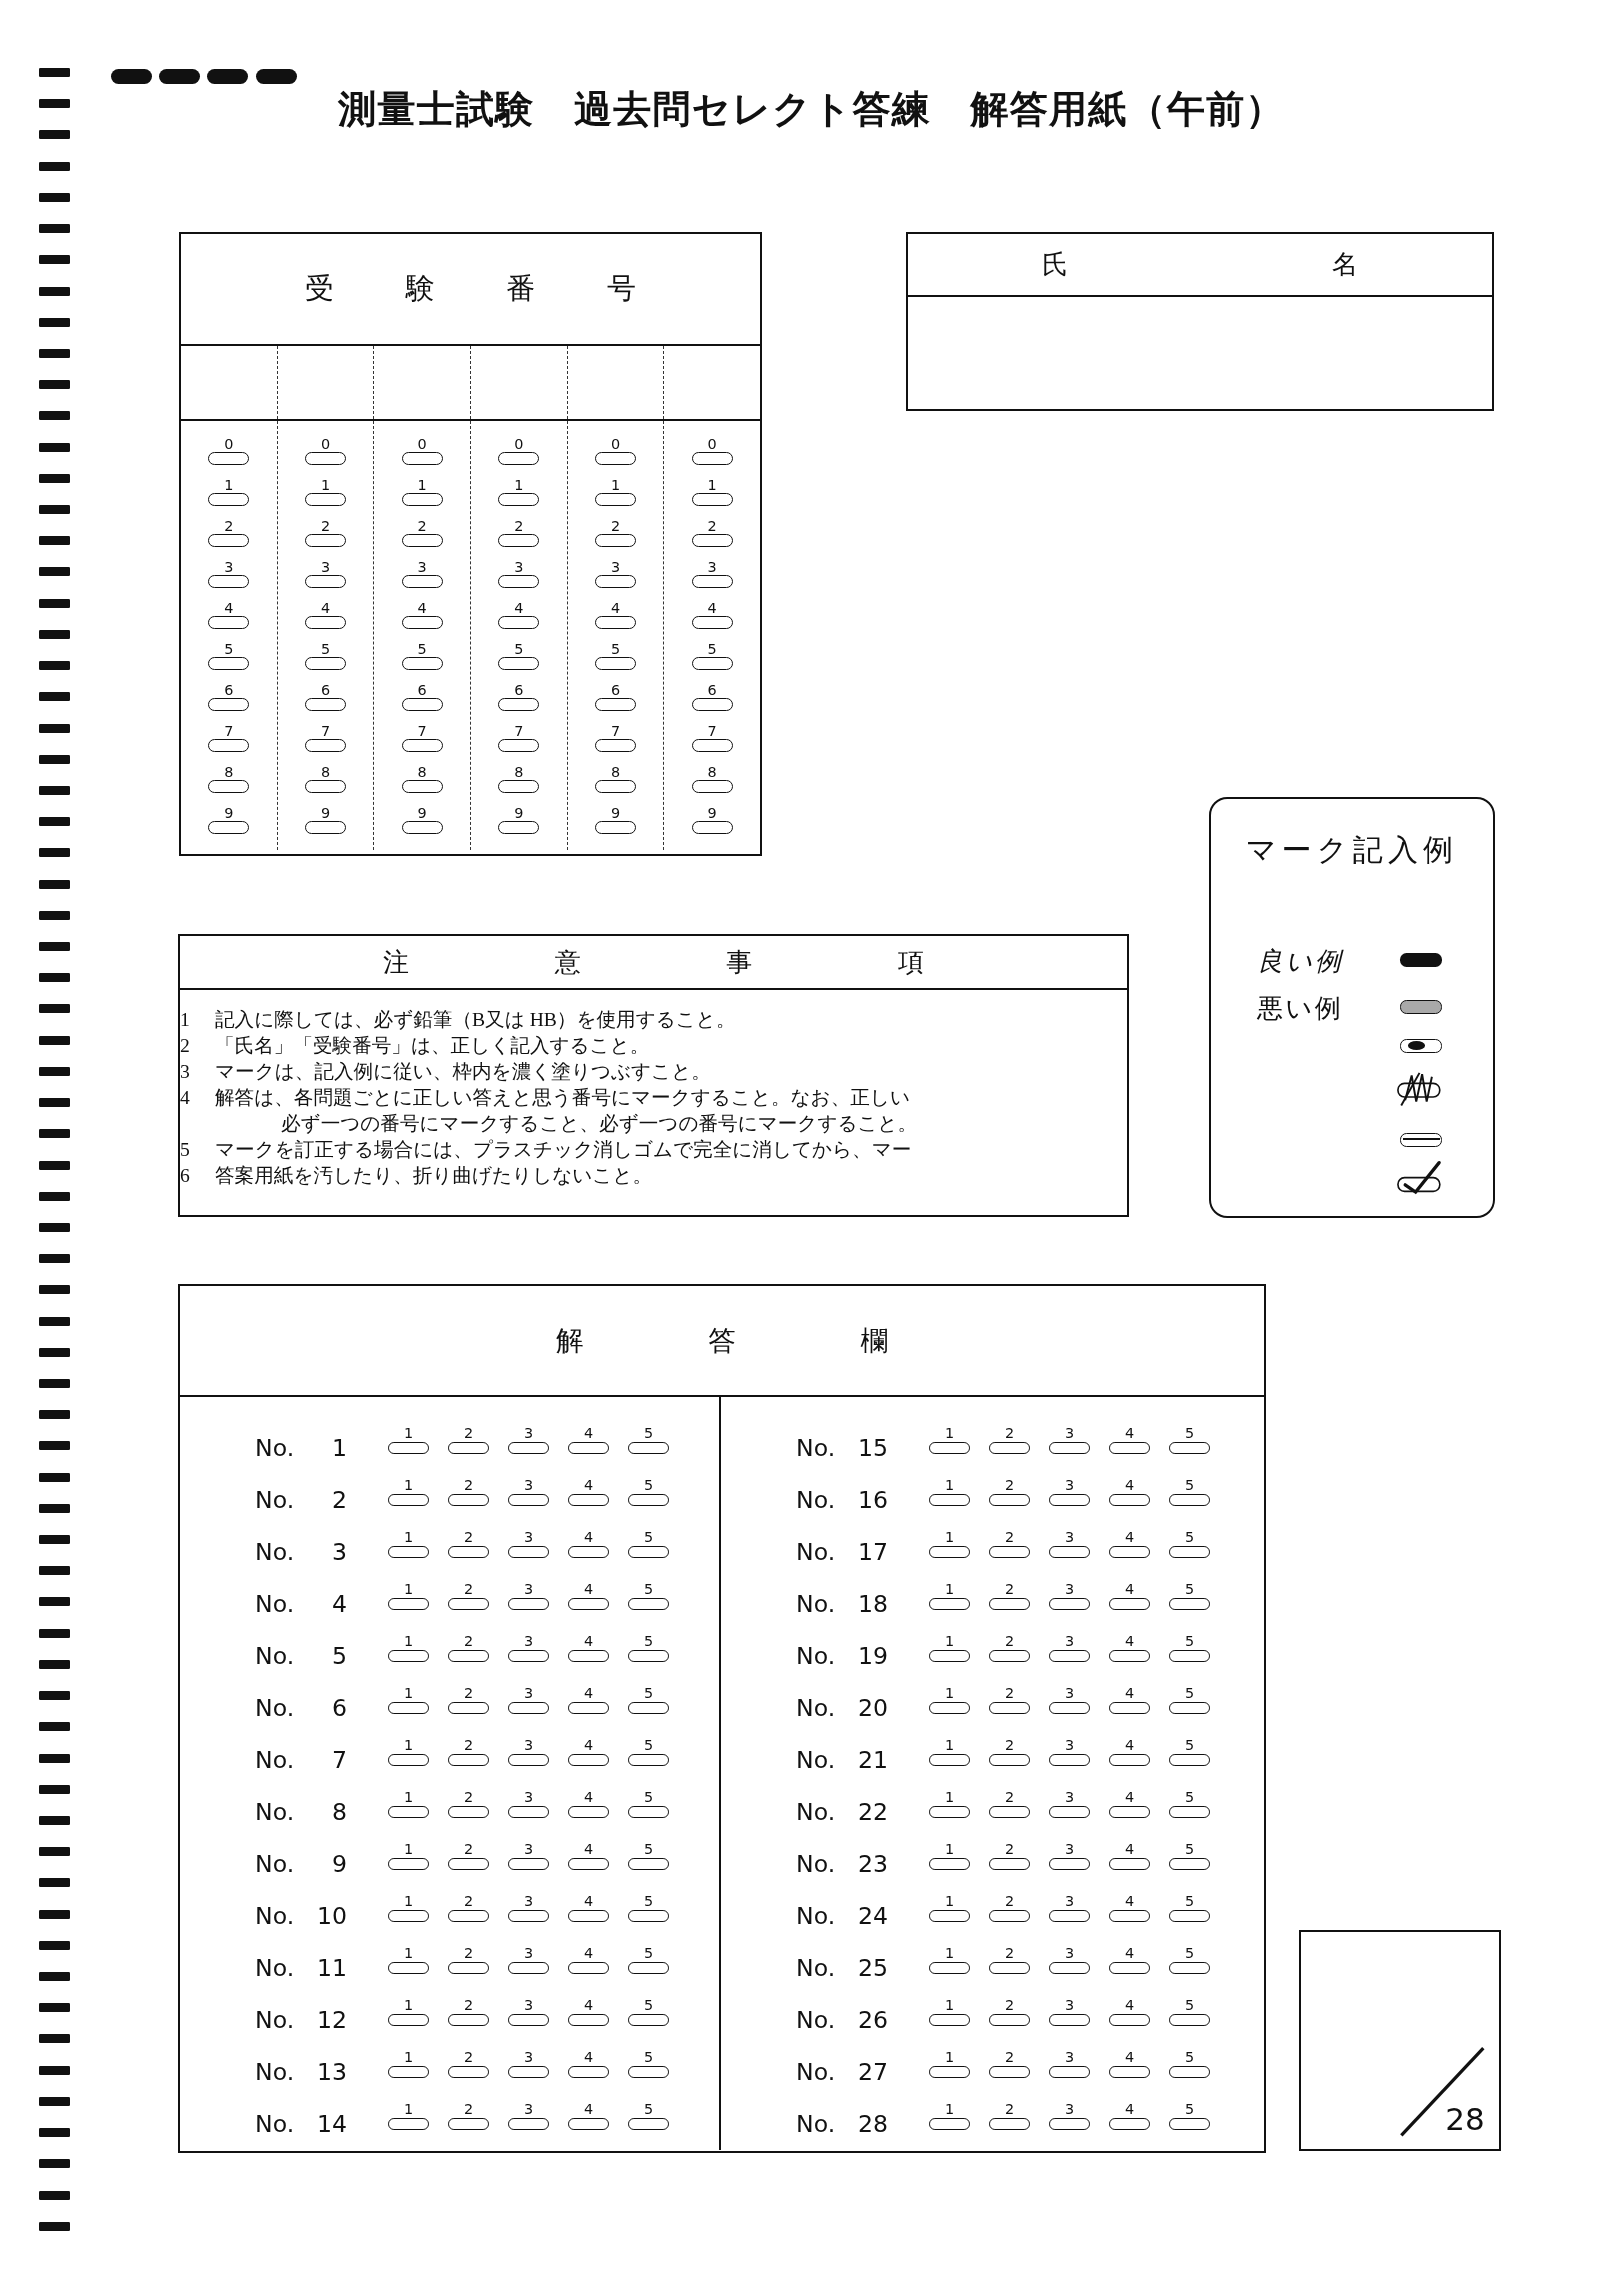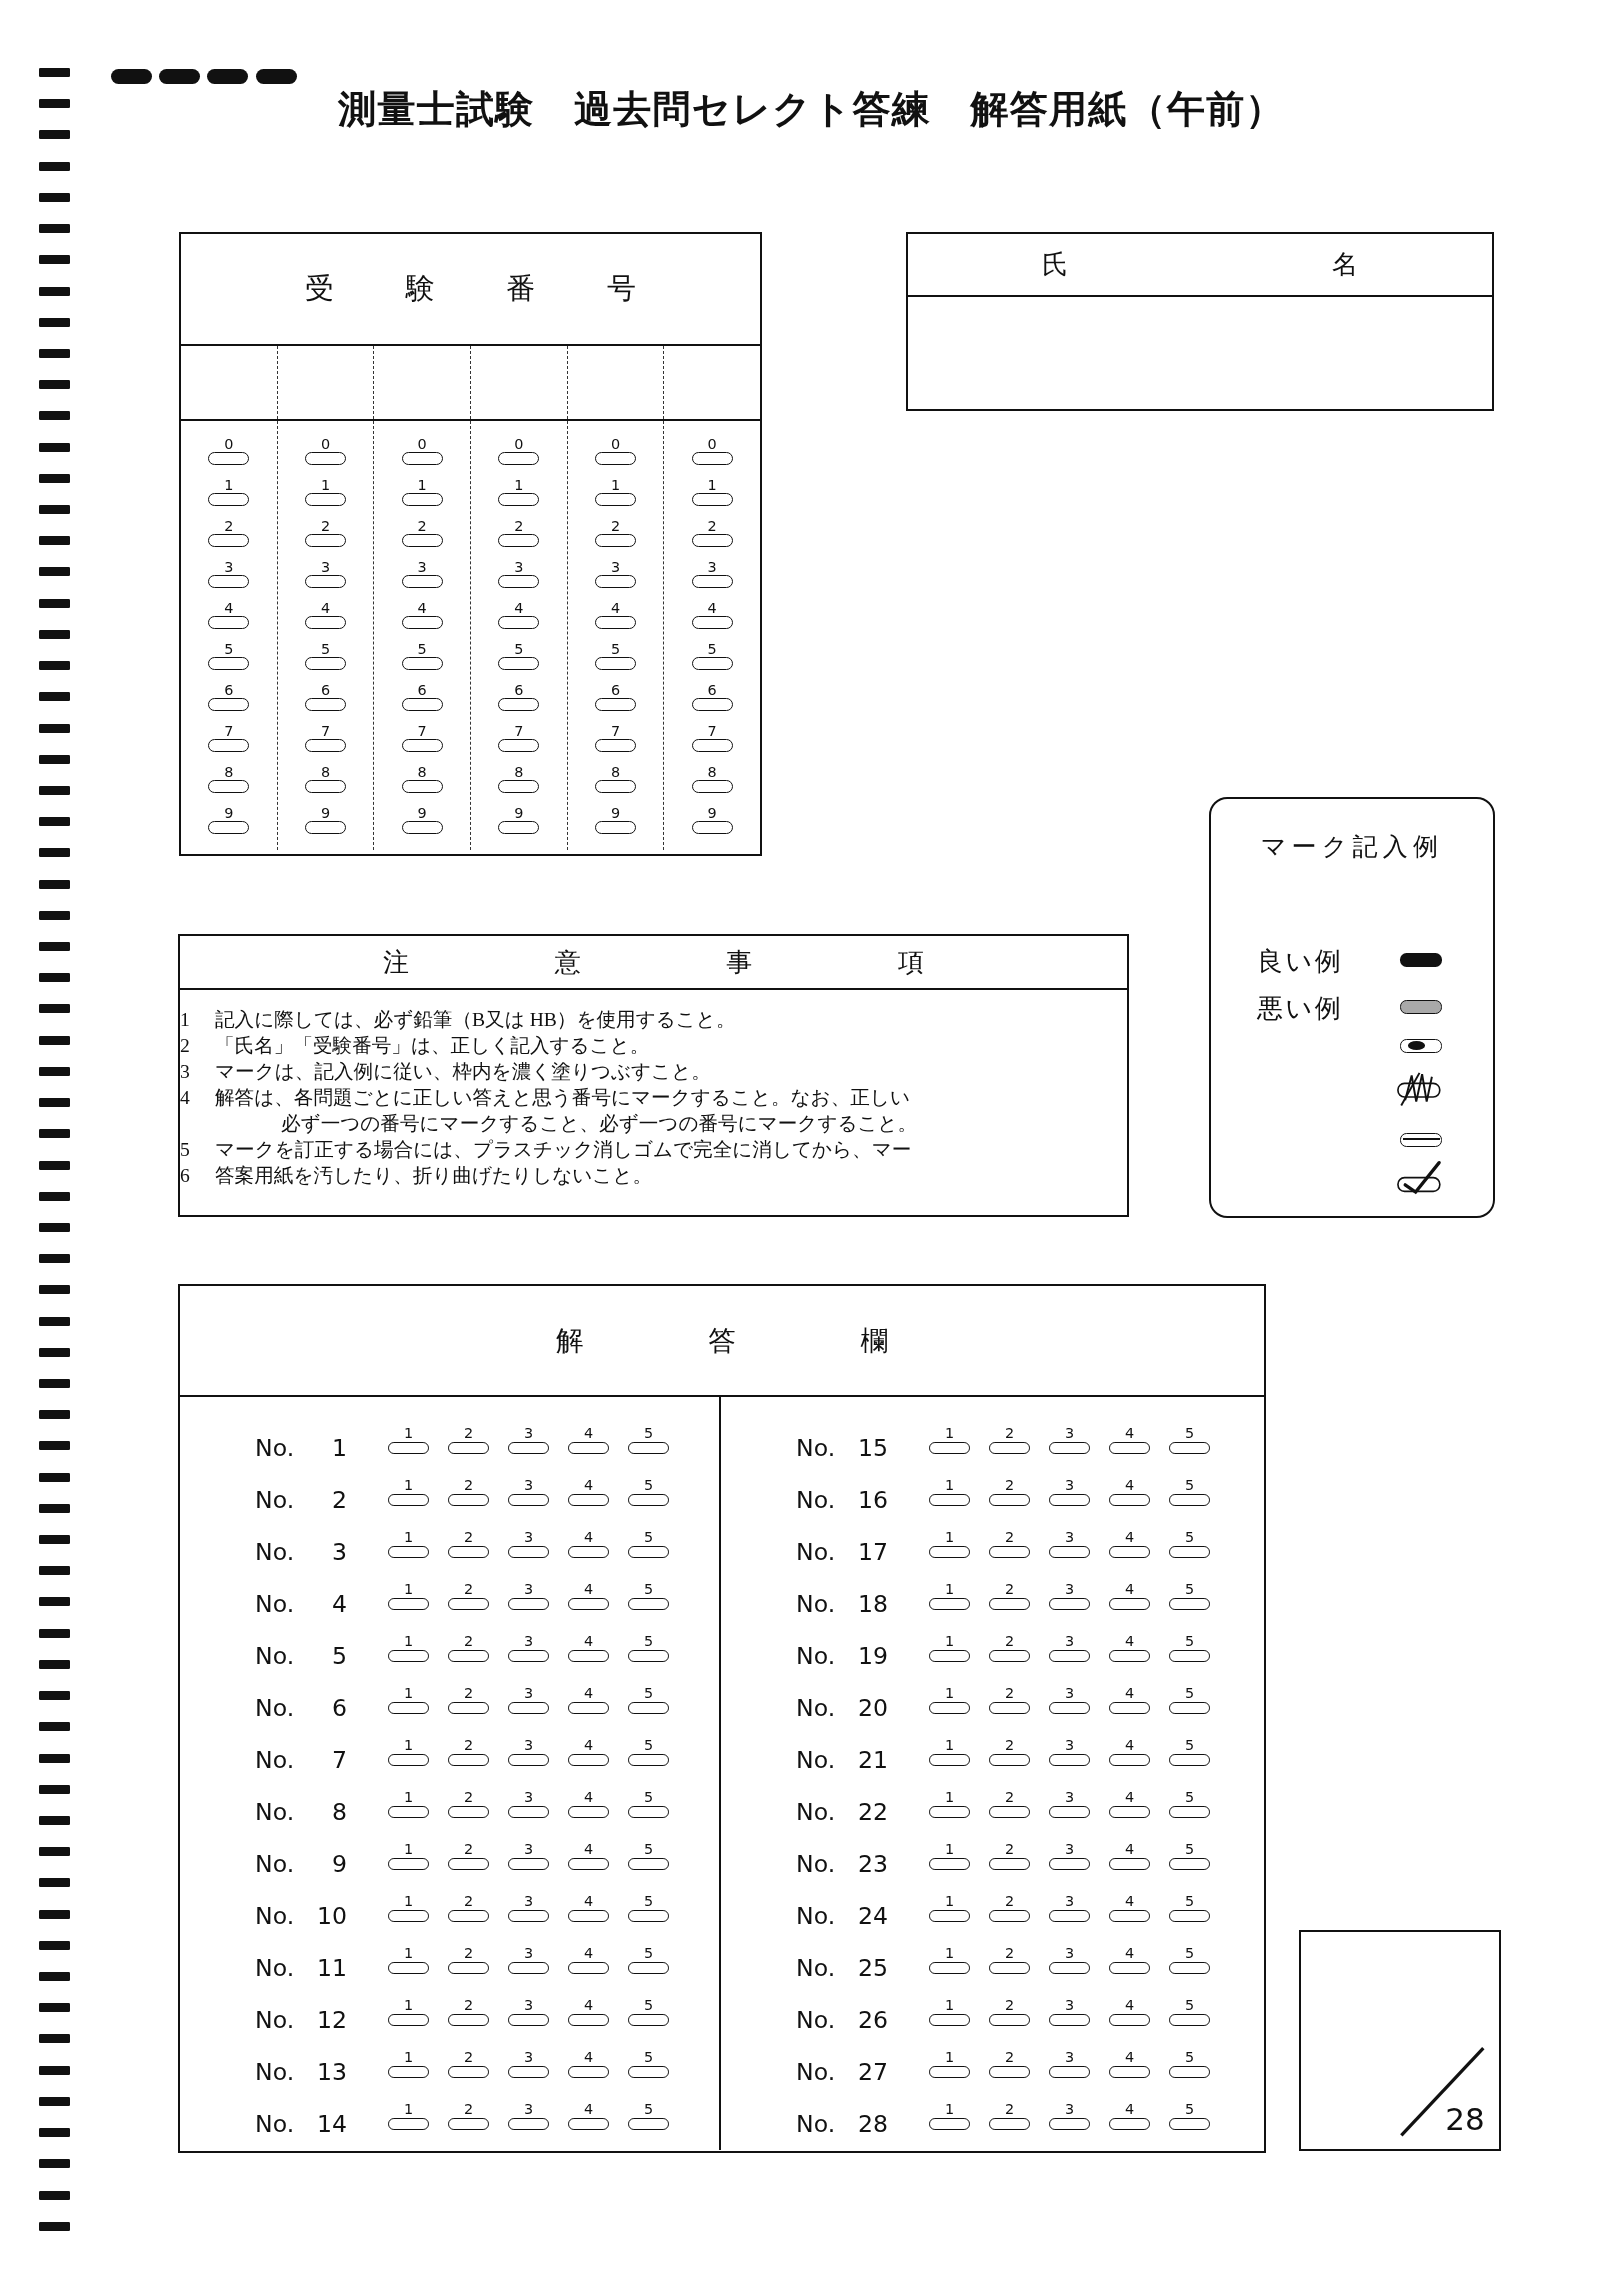--- a/index.html
+++ b/index.html
@@ -33,21 +33,21 @@
     width:41px; height:13px; border:1.6px solid #111; border-radius:6.5px;
     margin:0 auto; background:#fff;
   }
   
   .name-box { position:absolute; left:906px; top:232px; width:588px; height:179px; border:2px solid #111; background:#fff; }
   .name-header { height:63px; border-bottom:2px solid #111; display:flex; align-items:center; justify-content:space-between; padding:0 134px; font-size:26px; }
   .name-body { height:112px; }
   
   .mark-box { position:absolute; left:1209px; top:797px; width:286px; height:421px; border:2px solid #111; border-radius:18.3px; background:#fff;
     font-family:"DejaVu Sans","Liberation Sans",sans-serif; }
-  .mark-title { position:absolute; top:31px; left:0; width:100%; text-align:center; font-size:25px; letter-spacing:5.2px; }
+  .mark-title { position:absolute; top:31px; left:0; width:100%; text-align:center; font-size:30px; letter-spacing:5.2px; }
   .mark-label { position:absolute; left:46px; font-size:26px; letter-spacing:2.6px; }
   .mex { position:absolute; left:189px; width:42px; height:13.7px; border-radius:6.5px; }
   .mex.solid { background:#111; }
   .mex.gray { background:#a9a9a9; border:1.6px solid #111; }
   .mex.outline { background:#fff; border:1.6px solid #111; }
   .mex .dot { width:17px; height:8.5px; border-radius:50%; background:#111; margin:1px 0 0 6.5px; }
   .mex .hline { width:37px; height:2px; background:#111; margin:4.3px auto 0 auto; }
   .mark-svg { position:absolute; left:185px; }
   
   .notes-box { position:absolute; left:178px; top:934px; width:951px; height:283px; border:2px solid #111; background:#fff; }
@@ -436,21 +436,21 @@
   <div class="name-box">
     <div class="name-header">
       <span>氏</span>
       <span>名</span>
     </div>
     <div class="name-body"></div>
   </div>
 
   <div class="mark-box">
     <div class="mark-title">マーク記入例</div>
-    <div class="mark-label" style="top:145px;">良い例</div>
+    <div class="mark-label" style="top:145px;font-style:italic;">良い例</div>
     <div class="mark-label" style="top:192px;">悪い例</div>
     <div class="mex solid" style="top:154px;"></div>
     <div class="mex gray" style="top:201px;"></div>
     <div class="mex outline" style="top:240px;">
         <div class="dot"></div>
       </div>
     <svg class="mark-svg" style="top:271px;" width="47" height="41" viewBox="0 0 72 62">
       <rect x="3" y="20" width="64" height="21" rx="10" fill="none" stroke="#111" stroke-width="2.5"></rect>
       <path d="M14,46 L24,8 L31,48 L40,6 L47,48 L55,10" fill="none" stroke="#111" stroke-width="3"></path>
       <path d="M8,54 L36,4" fill="none" stroke="#111" stroke-width="3"></path>

